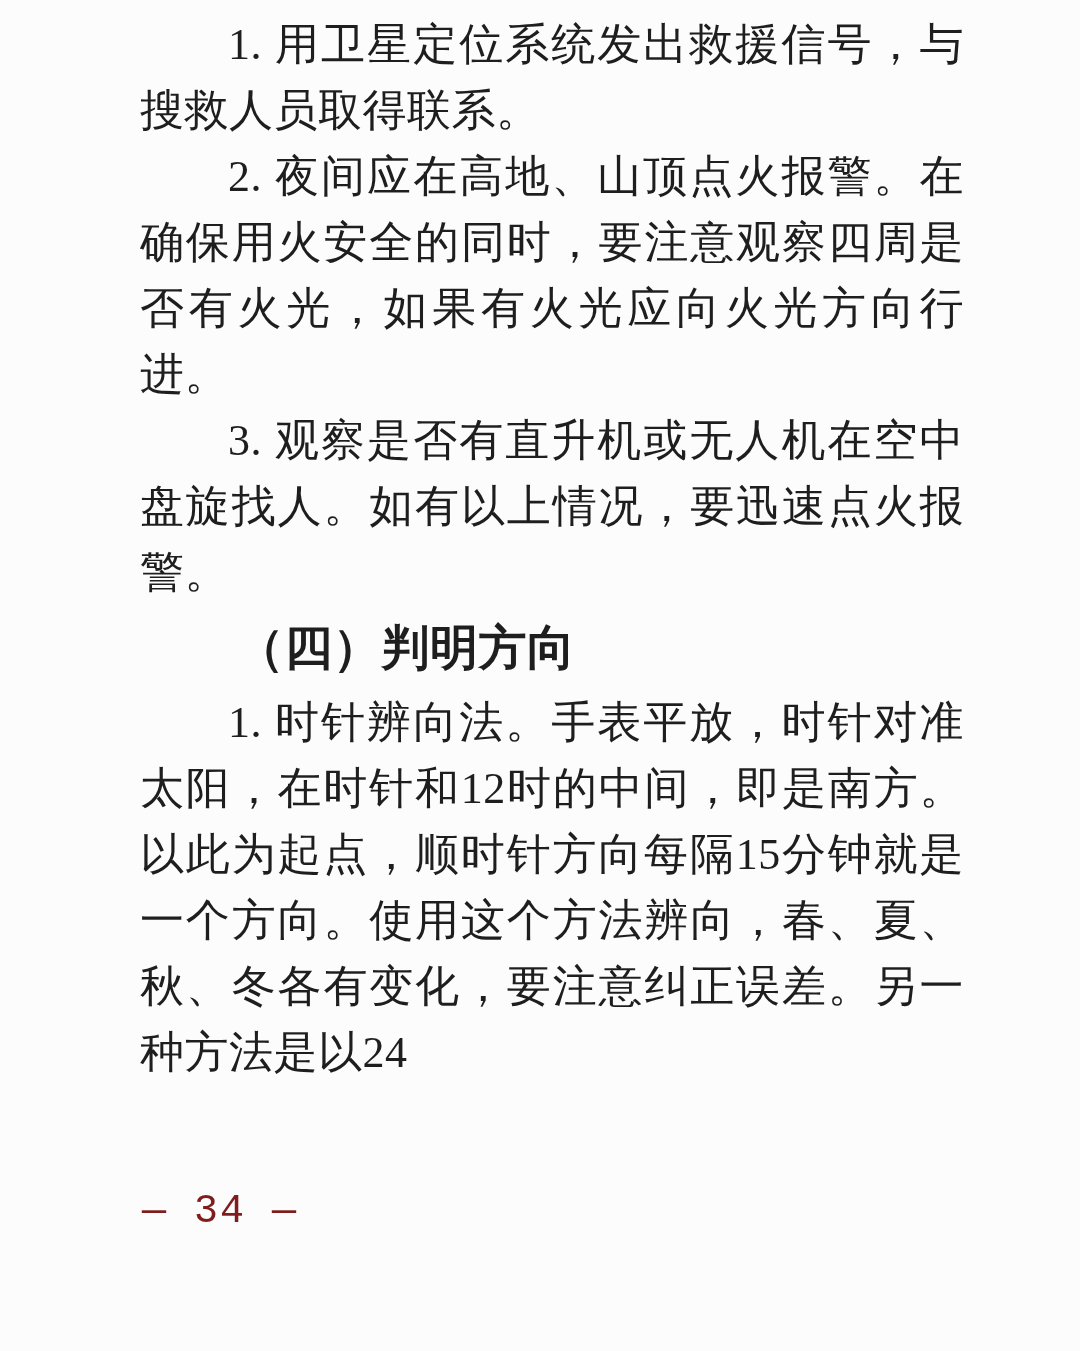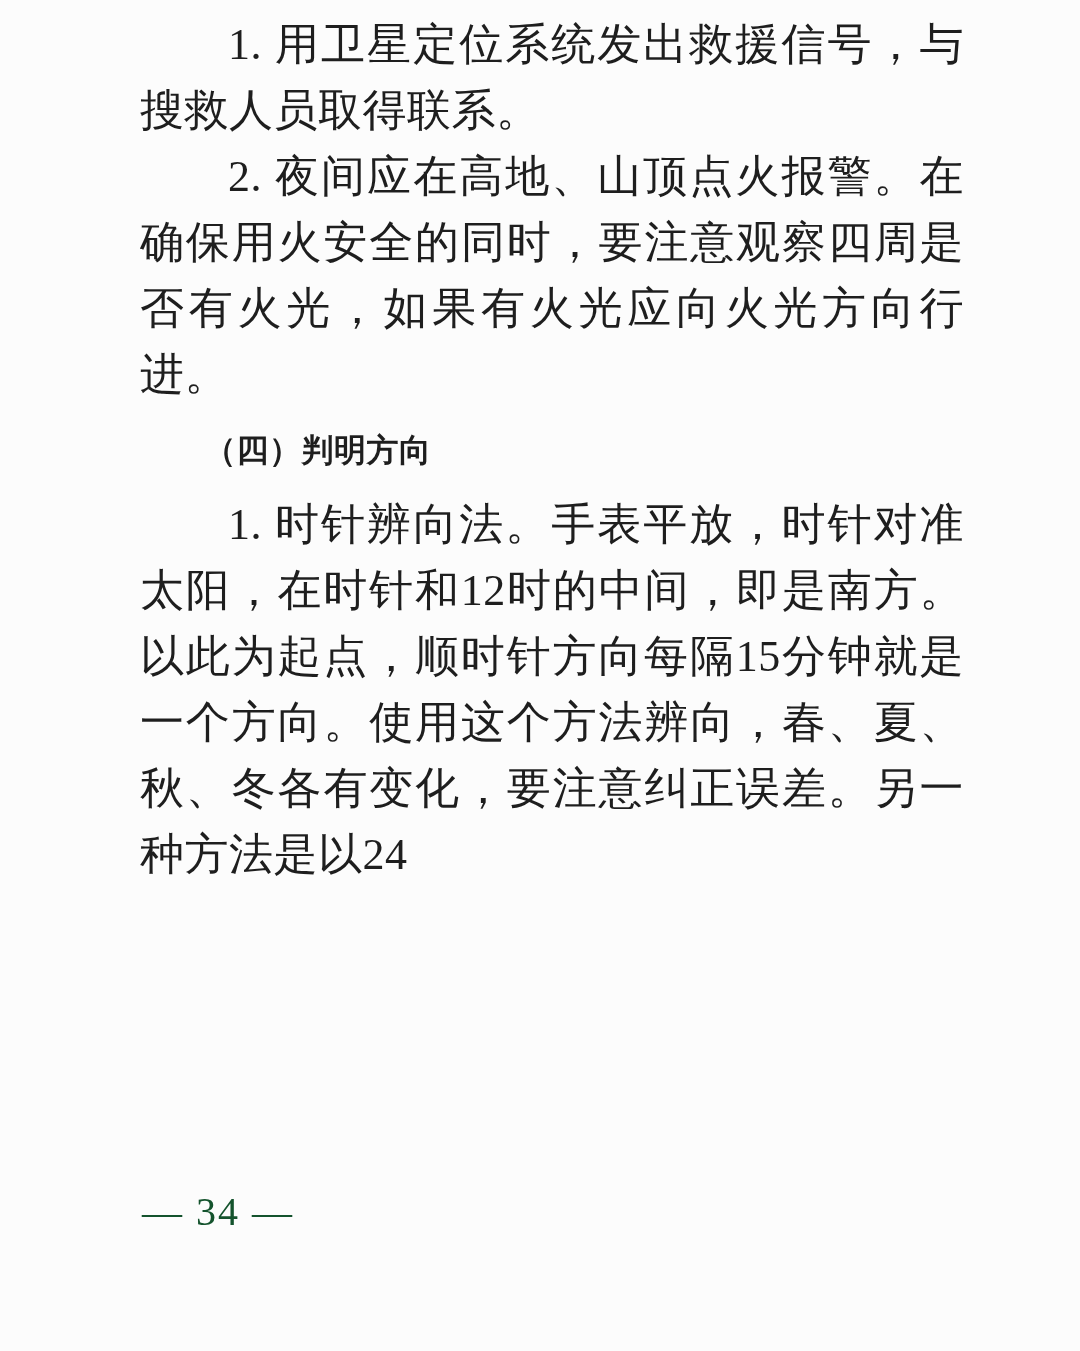--- a/index.html
+++ b/index.html
@@ -35,37 +35,39 @@
   }
   .para {
     margin: 0;
     text-indent: 2em;
     
   }
   .heading {
     margin: 9px 0;
     text-indent: 2em;
     font-weight: bold;
-    font-size: 32px;
+    font-size: 48px;
     line-height: 66px;
   }
   .footer {
     position: absolute;
     left: 142px;
     top: 1188px;
     font-size: 40px;
     line-height: 48px;
-    color: #14532d;
+    color: #7f1d1d;
     letter-spacing: 2px;
+    font-family: Liberation Mono, monospace;
   }
 </style>
 </head>
 <body>
 
 <div class="page">
   <div class="body-text">
     <p class="para">1. 用卫星定位系统发出救援信号，与搜救人员取得联系。</p>
     <p class="para">2. 夜间应在高地、山顶点火报警。在确保用火安全的同时，要注意观察四周是否有火光，如果有火光应向火光方向行进。</p>
+    <p class="para">3. 观察是否有直升机或无人机在空中盘旋找人。如有以上情况，要迅速点火报警。</p>
     <h3 class="heading">（四）判明方向</h3>
     <p class="para">1. 时针辨向法。手表平放，时针对准太阳，在时针和12时的中间，即是南方。以此为起点，顺时针方向每隔15分钟就是一个方向。使用这个方法辨向，春、夏、秋、冬各有变化，要注意纠正误差。另一种方法是以24</p>
   </div>
   <div class="footer">— 34 —</div>
 </div>
 
 </body></html>

